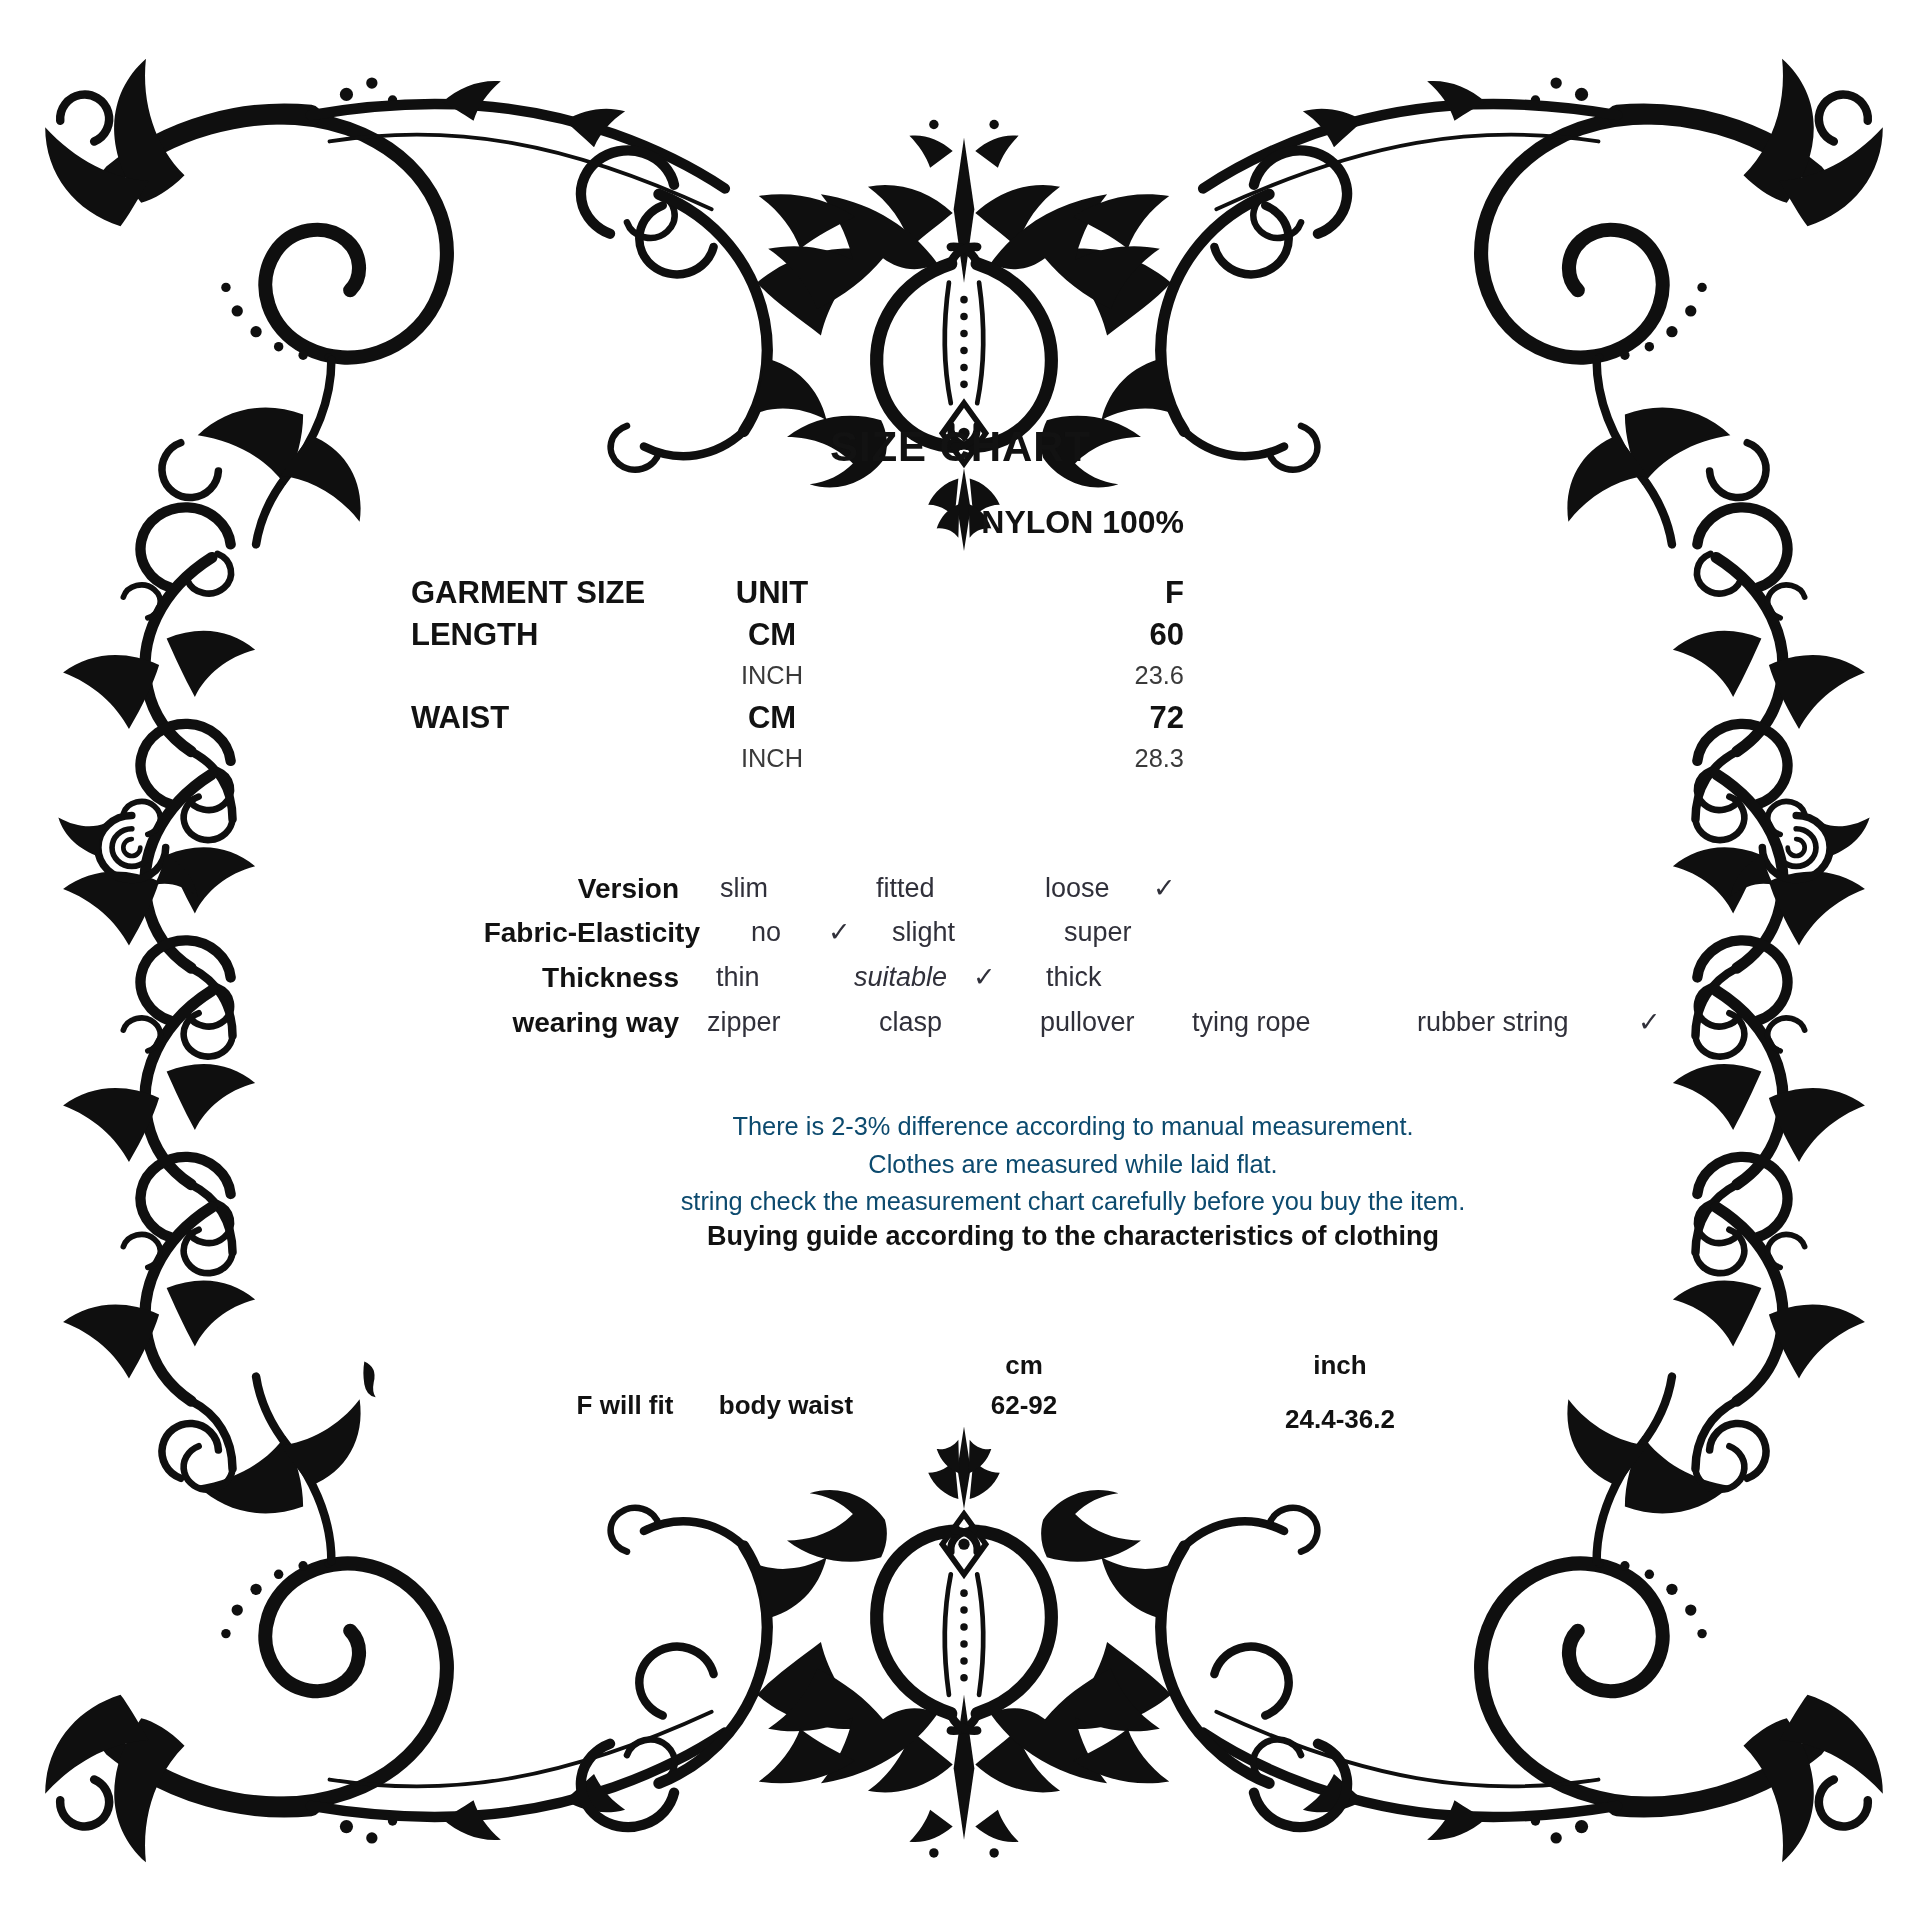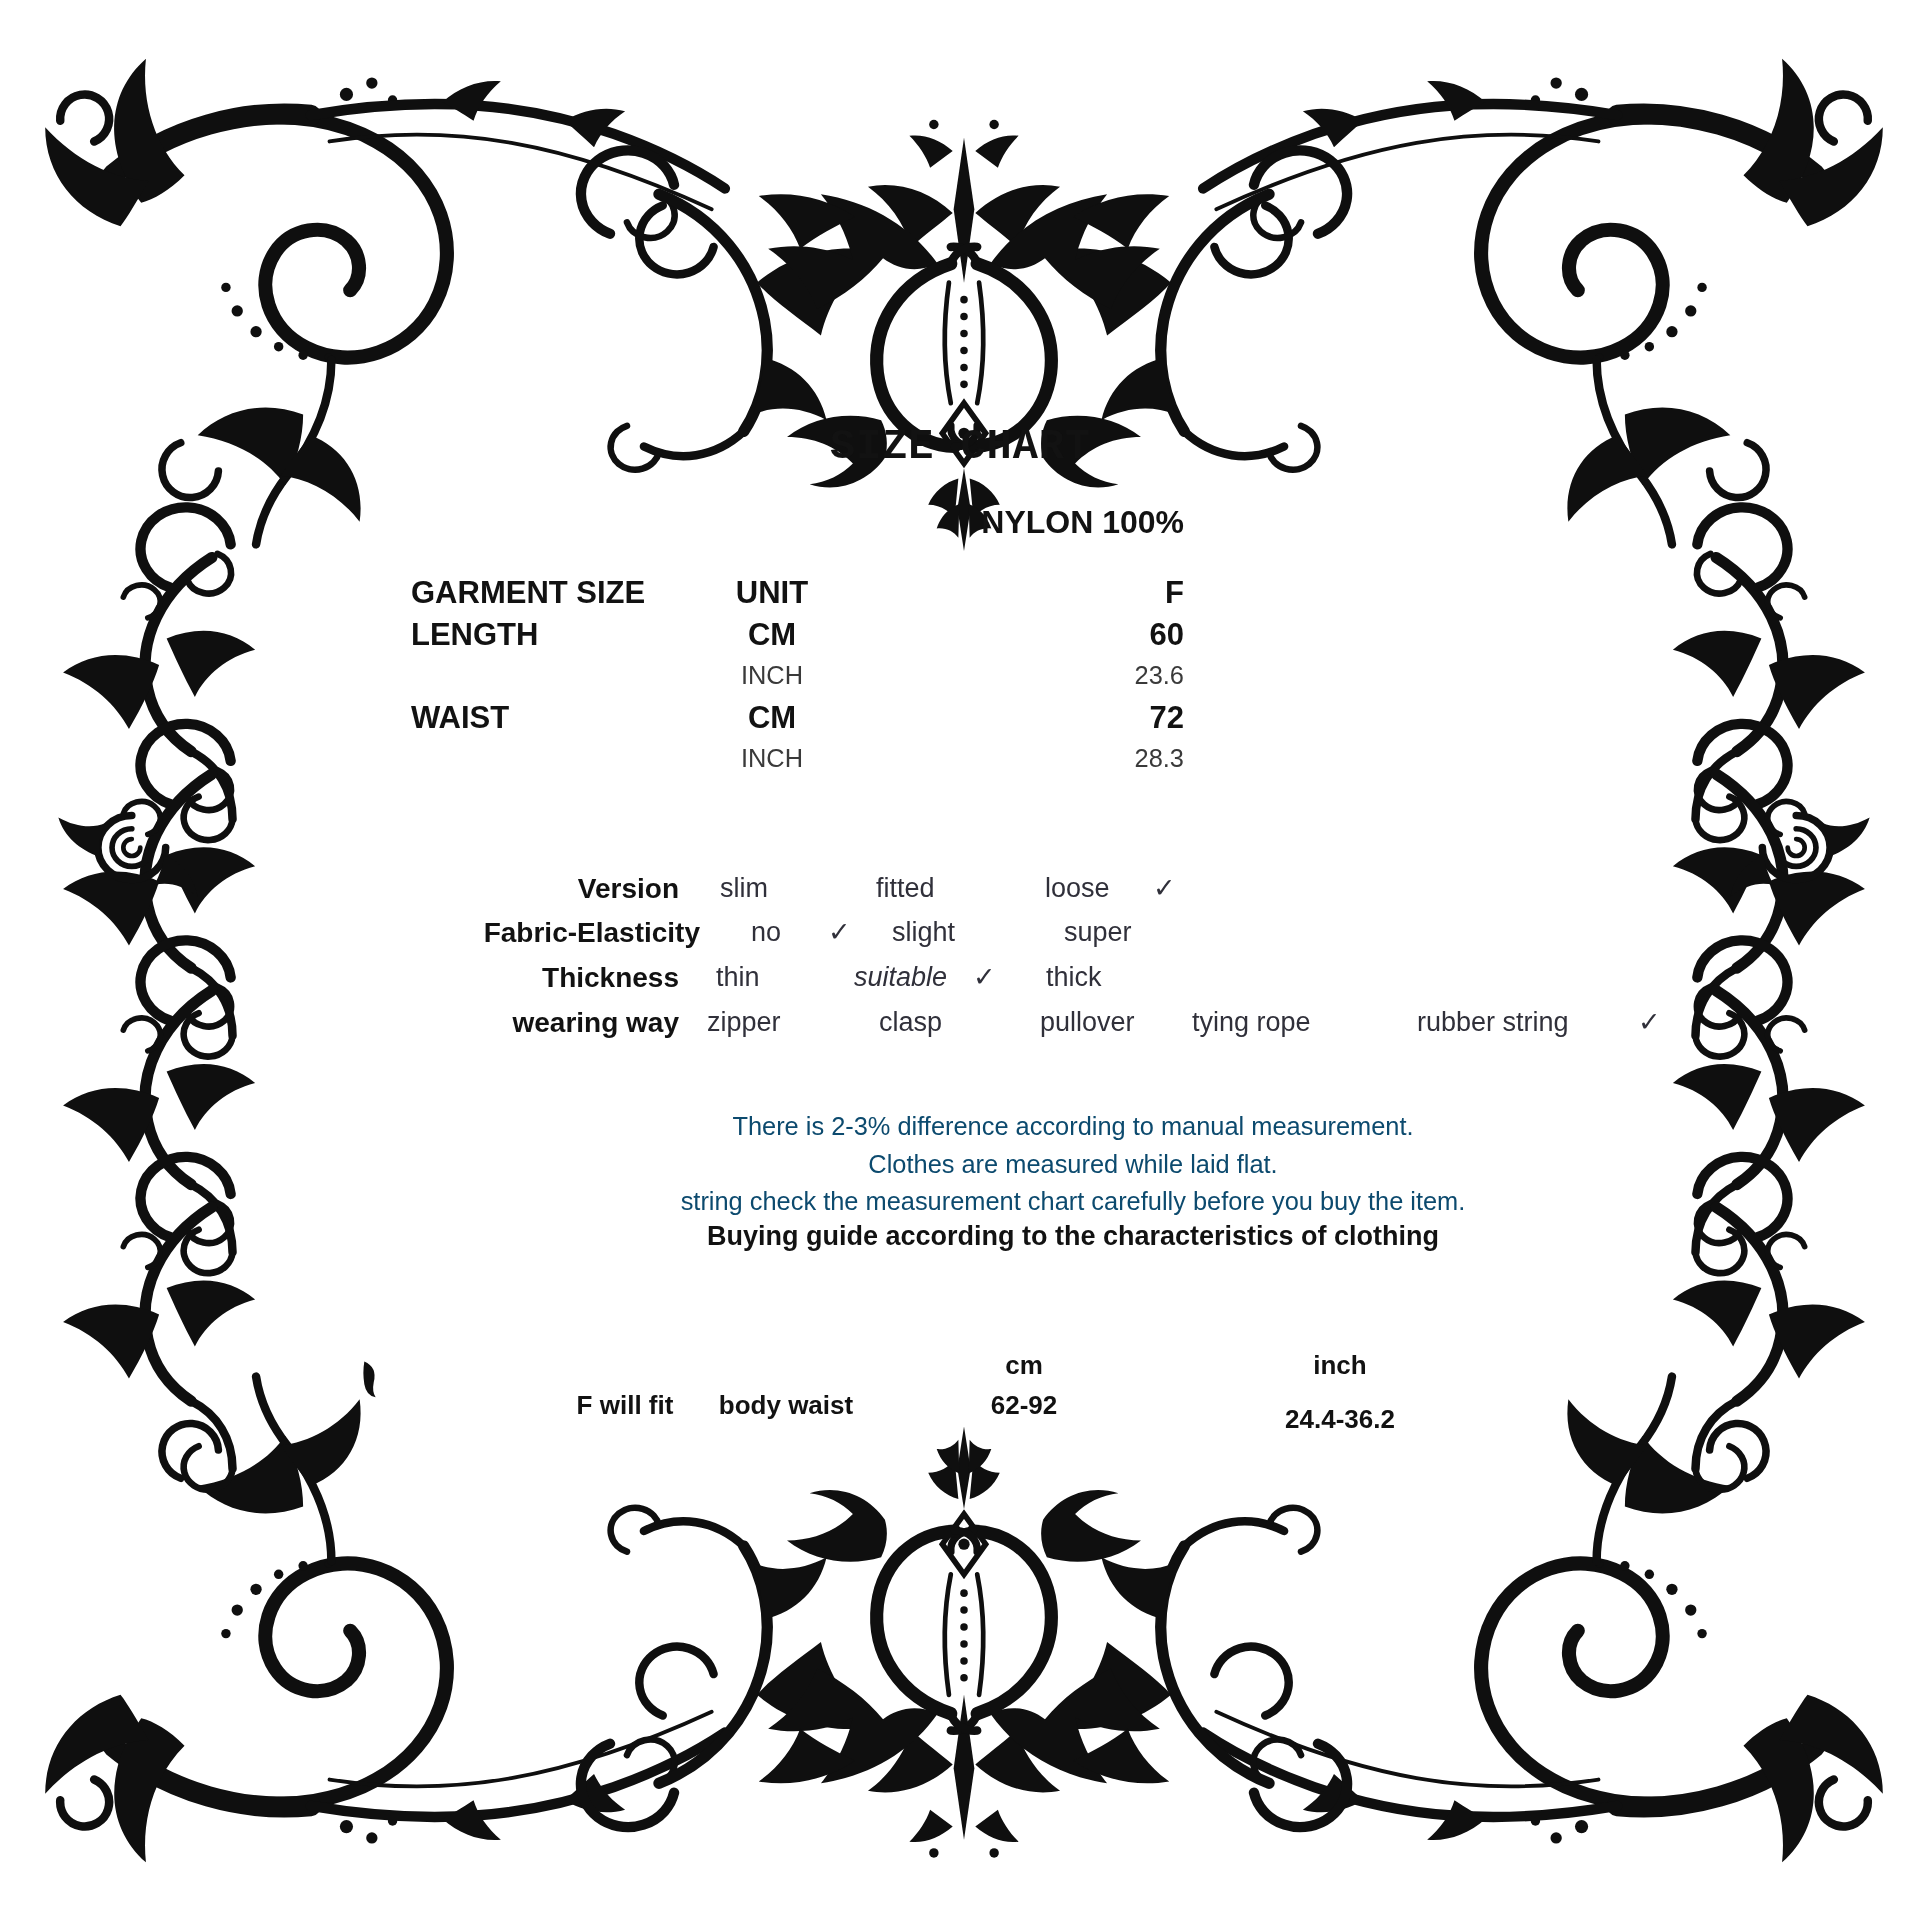--- a/index.html
+++ b/index.html
@@ -3,21 +3,21 @@
 <meta charset="utf-8">
 <style>
   html,body{margin:0;padding:0;background:#fff;}
   body{width:1928px;height:1921px;position:relative;overflow:hidden;
        font-family:"Liberation Sans","DejaVu Sans",sans-serif;color:#222;}
   .abs{position:absolute;white-space:nowrap;line-height:1.2;}
   .ctr{text-align:center;}
   .rgt{text-align:right;}
   .b{font-weight:bold;color:#121212;}
   .reg{font-weight:normal;color:#3a3a3a;}
-  .title{font-size:42px;letter-spacing:0.9px;font-family:Liberation Mono, monospace;}
+  .title{font-size:42px;letter-spacing:0.9px;}
   .material{font-size:32px;}
   .trow{font-size:31px;}
   .trow-light{font-size:25.4px;}
   .spec-label{font-size:28px;}
   .spec-item{font-size:27px;color:#30303a;}
   .note{font-size:25.4px;color:#0c4a6e;}
   .guide{font-size:27px;}
   .fit{font-size:26px;}
   svg{position:absolute;left:0;top:0;}
 </style>

